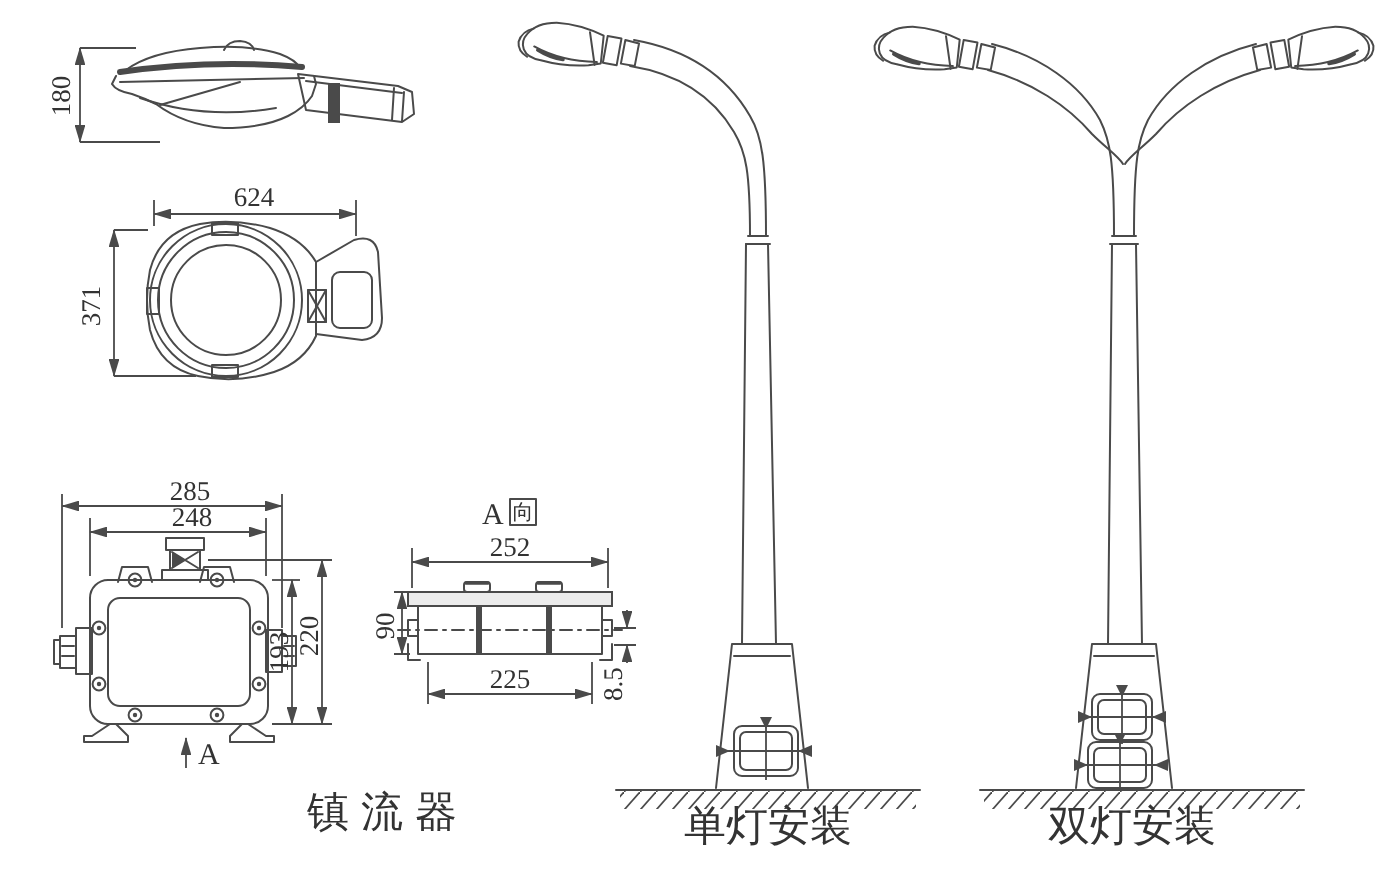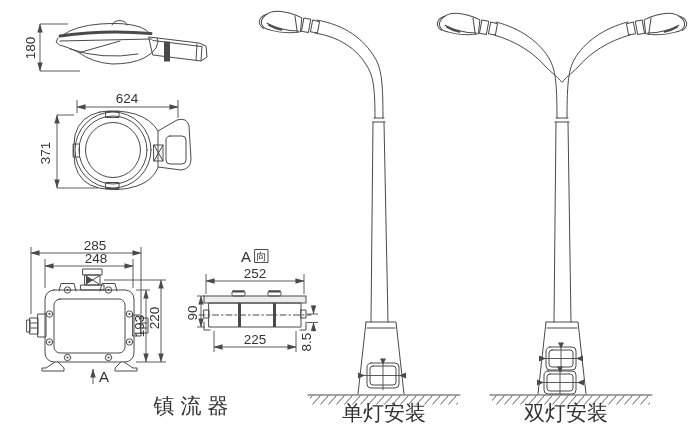--- a/index.html
+++ b/index.html
@@ -1,17 +1,17 @@
 <!DOCTYPE html>
 <html><head>
 <meta charset="utf-8">
 <style>
   html,body{margin:0;padding:0;background:#ffffff;}
   #stage{position:relative;width:700px;height:445px;background:#ffffff;overflow:hidden;
-         font-family:Liberation Sans, sans-serif;text-align:right;}
+         font-family:Liberation Serif, serif;text-align:right;}
   svg{position:absolute;left:0;top:0;}
   .ln{stroke:#4a4a4a;fill:none;stroke-width:1;stroke-linecap:round;stroke-linejoin:round;}
   .thick{stroke-width:3;}
   .med{stroke-width:1.8;}
   .fillc{fill:#4a4a4a;stroke:none;}
   .dimln{stroke:#4a4a4a;fill:none;stroke-width:0.9;}
   .dash{stroke-dasharray:6 3 1.5 3;}
   .flange{fill:#ececec;stroke:#4a4a4a;stroke-width:1;}
   text{fill:#333333;}
   .dimtxt{font-size:13.5px;}

